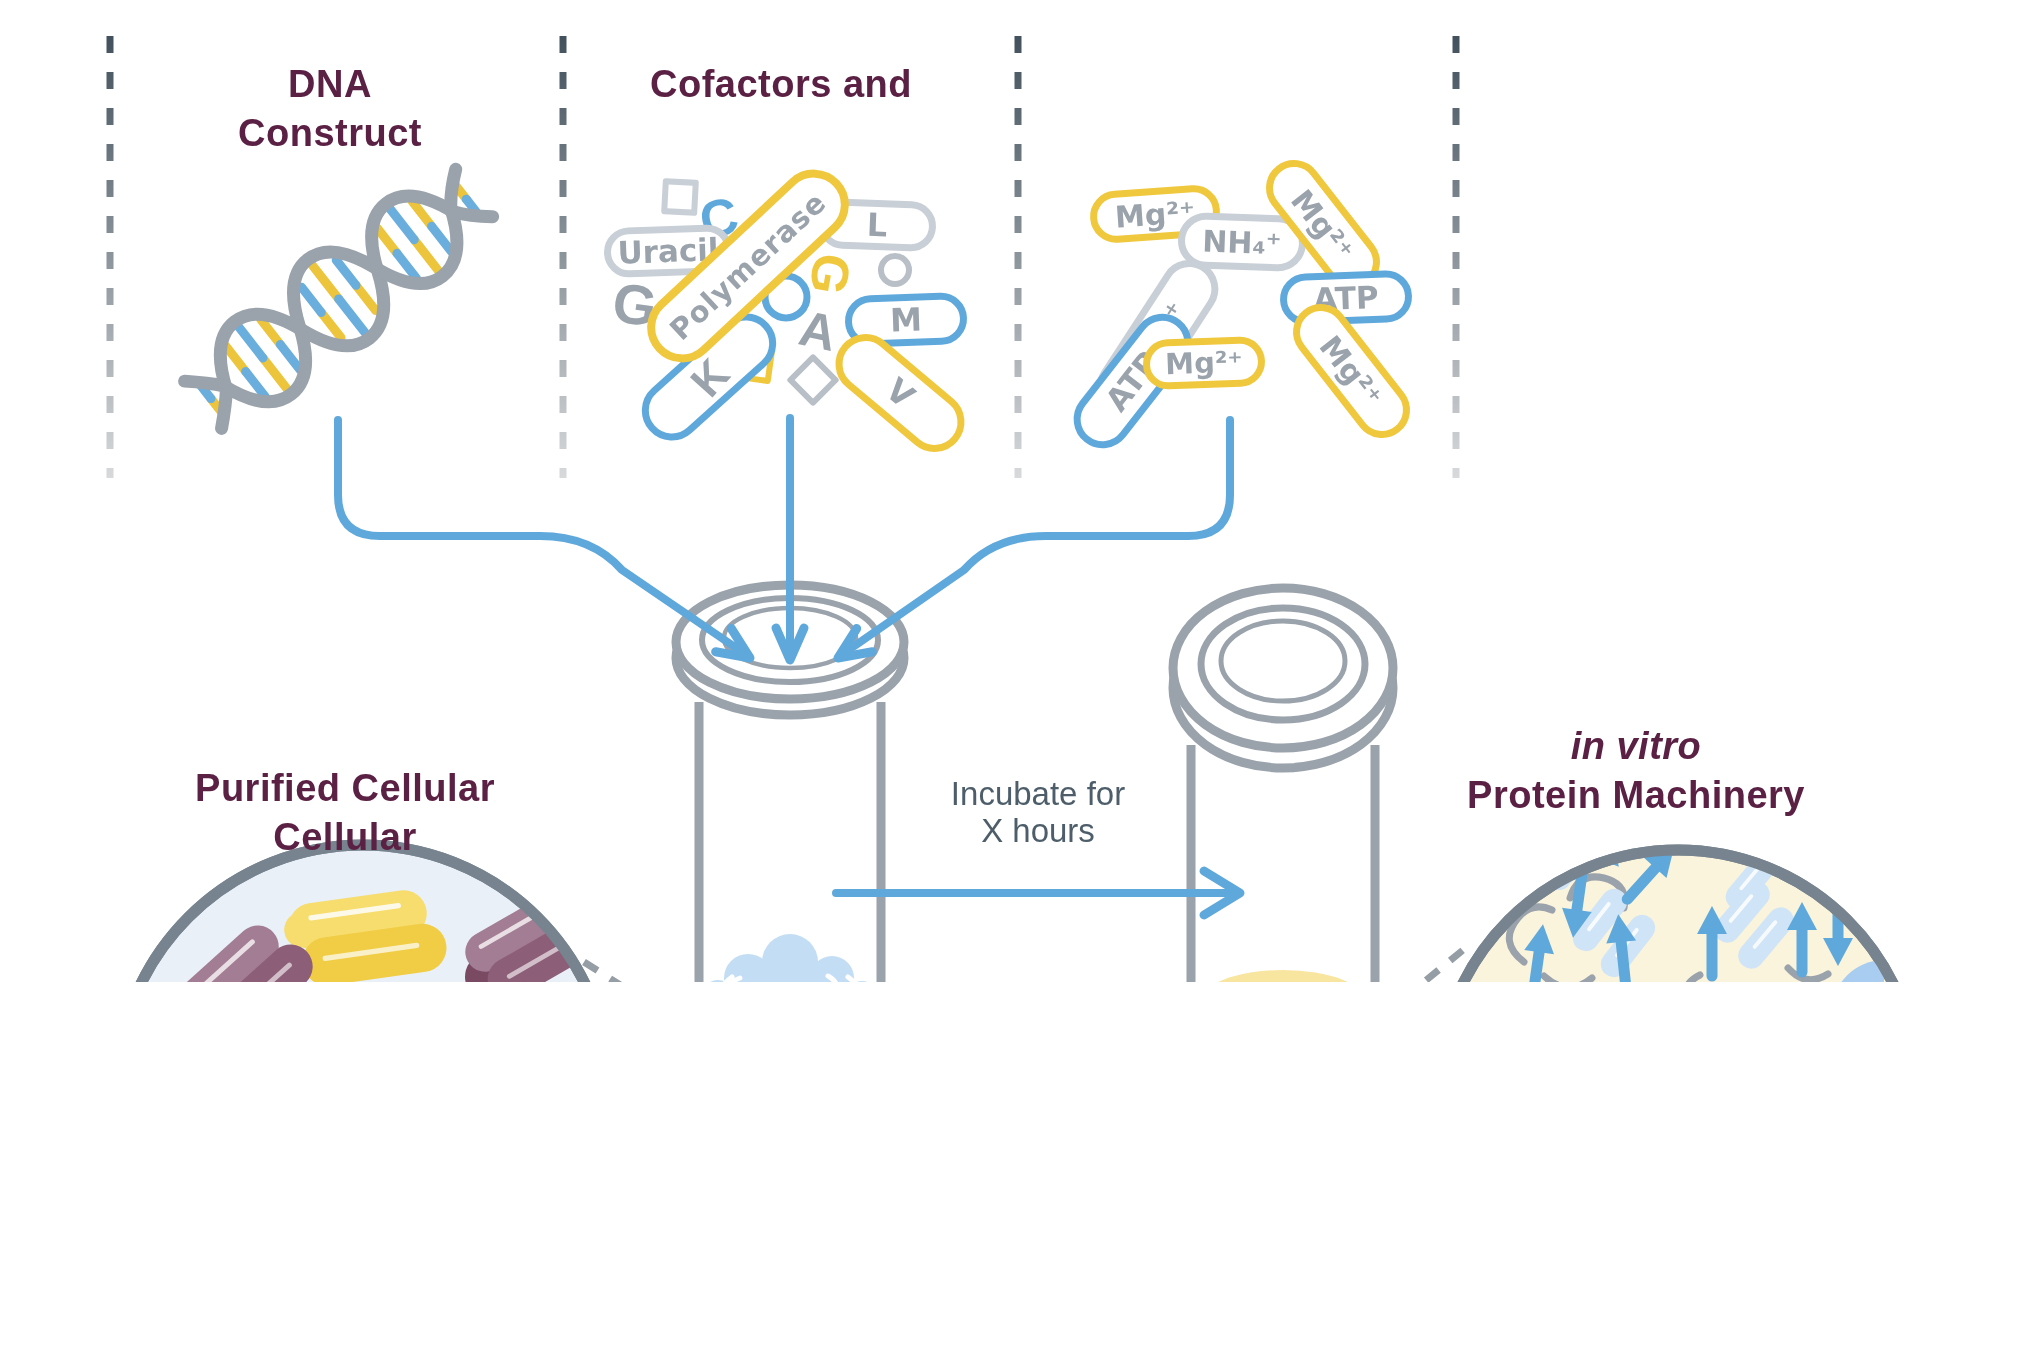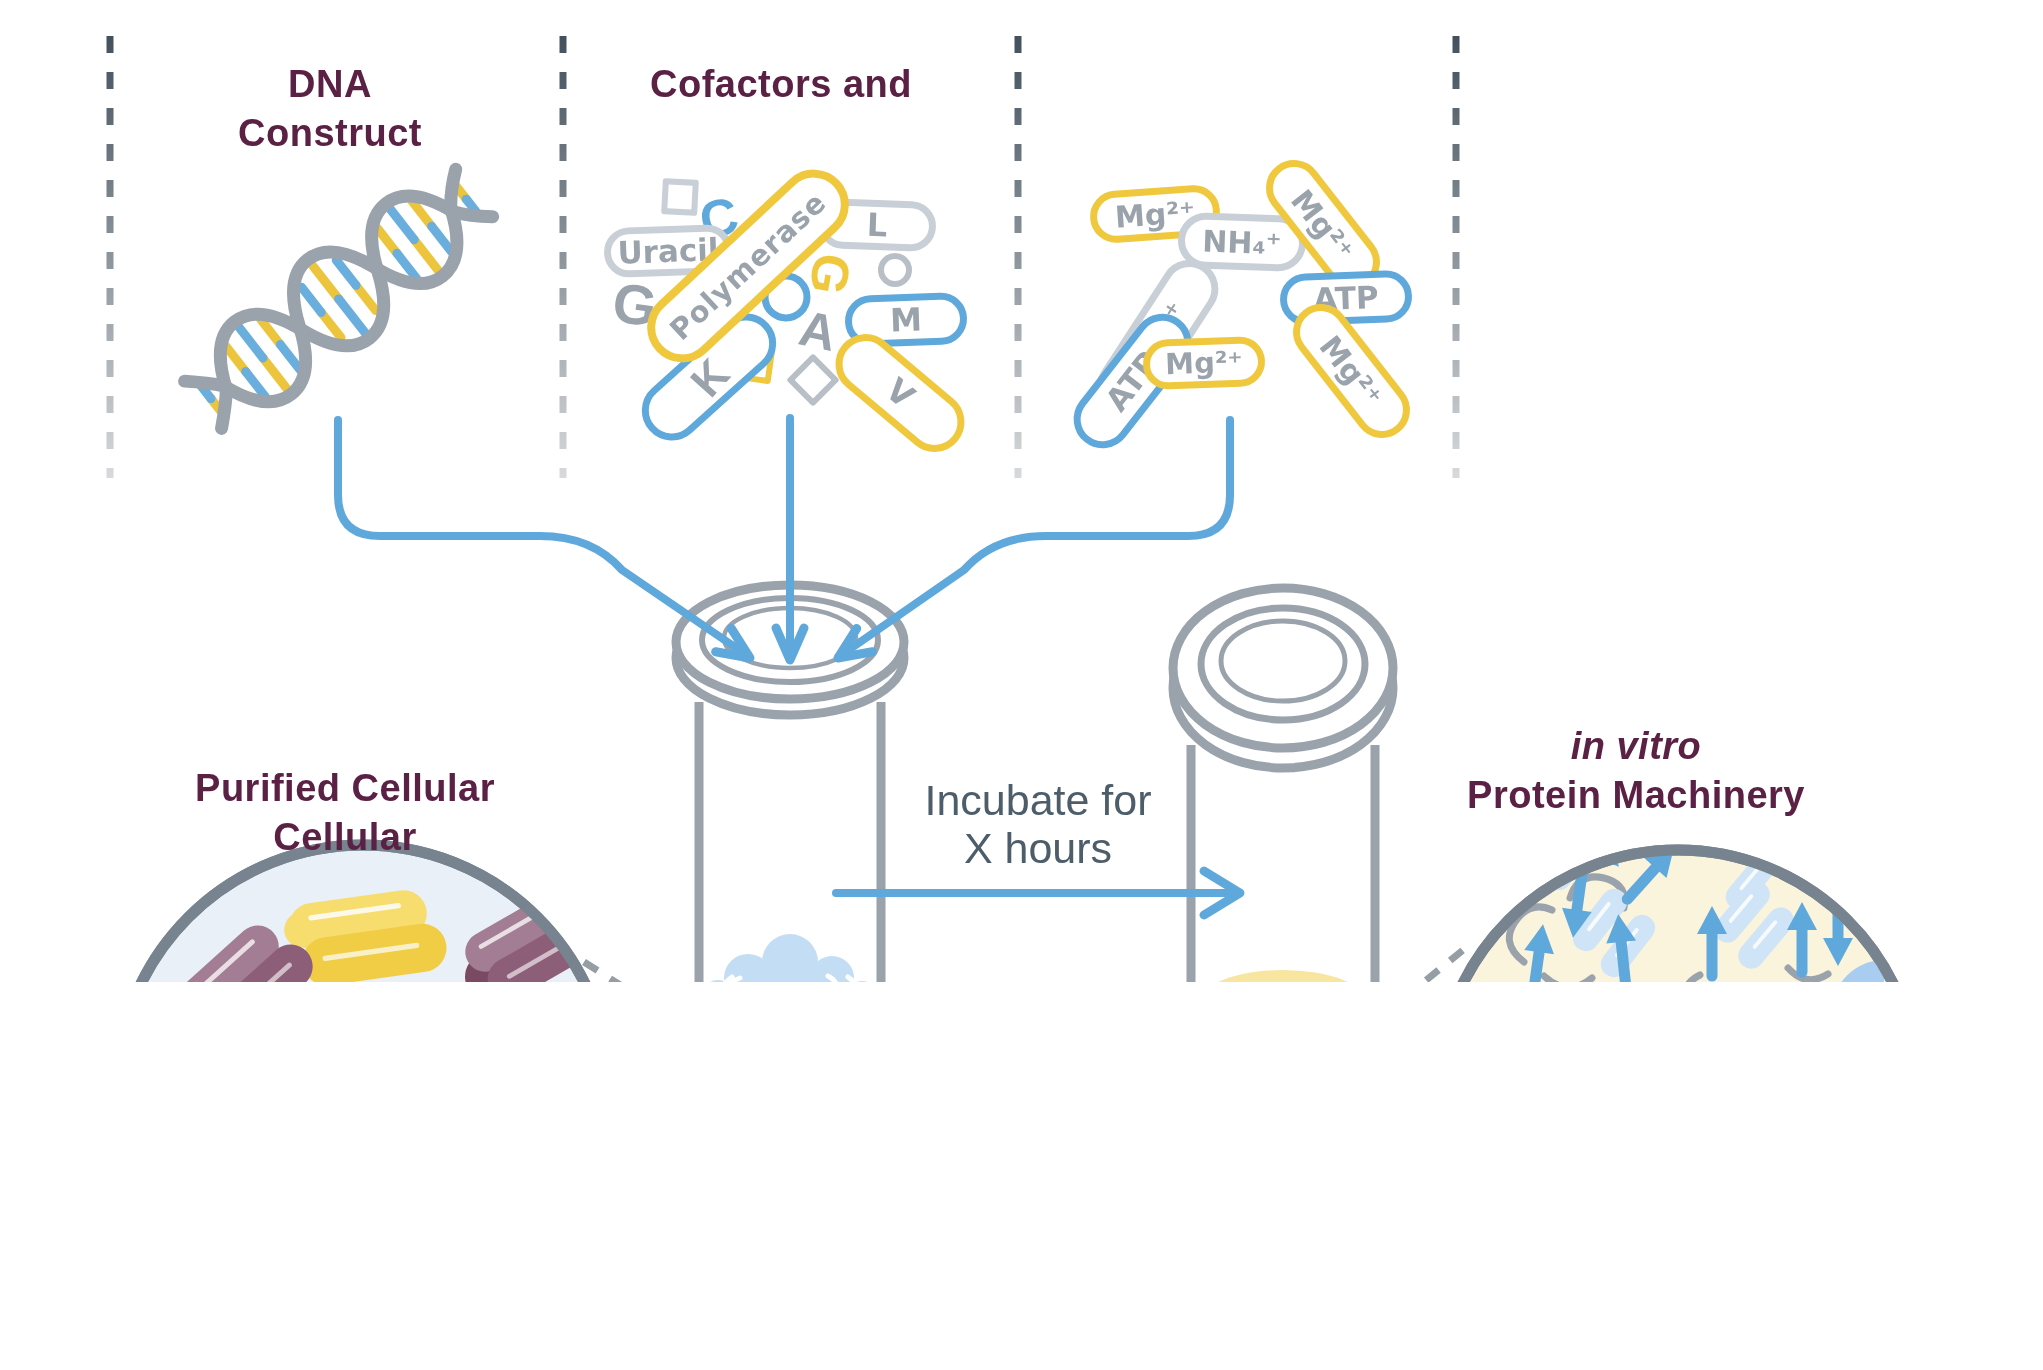--- a/index.html
+++ b/index.html
@@ -13,21 +13,21 @@
        letter-spacing:.5px;white-space:nowrap;}
   .hdr .ln{display:block;}
   .hdr .it{font-style:italic;}
   #t-dna{left:330px;top:60px;}
   #t-cof{left:756px;top:60px;margin-left:25px;}
   #t-eng{left:1246px;top:60px;}
   #t-mach{left:345px;top:724px;margin-top:40px;}
   #t-prod{left:1636px;top:722px;}
 
   .note{position:absolute;transform:translateX(-50%);text-align:center;
-        color:var(--slate-text,#4d5e6a);font-weight:400;font-size:43px;line-height:1.12;
+        color:var(--slate-text,#4d5e6a);font-weight:400;font-size:33px;line-height:1.12;
         white-space:nowrap;}
   #t-incubate{left:1038px;top:776px;}
 
   
   .pill{position:absolute;background:#fff;border-radius:999px;box-sizing:border-box;
         display:flex;align-items:center;justify-content:center;font-weight:700;
         color:var(--outline-gray,#9aa2ab);white-space:nowrap;
         font-family:"DejaVu Sans","Liberation Sans",sans-serif;}
   .b-gray {border:7px solid var(--light-gray,#c9cfd7);}
   .b-blue {border:7px solid var(--accent-blue,#5fa8dc);}

